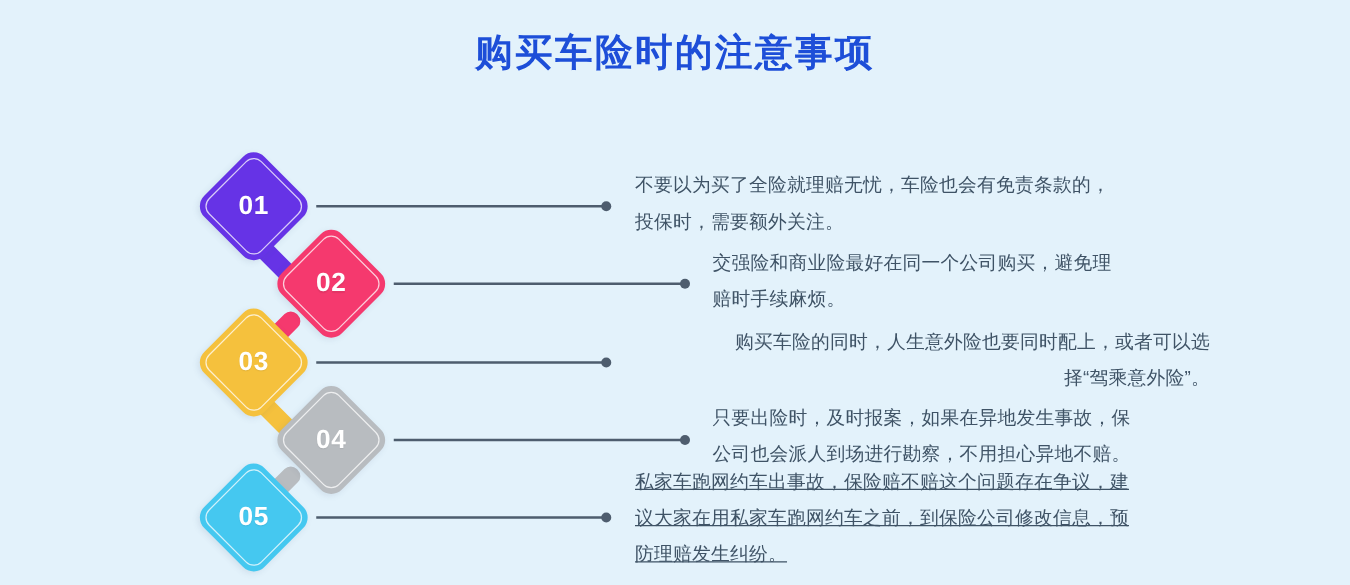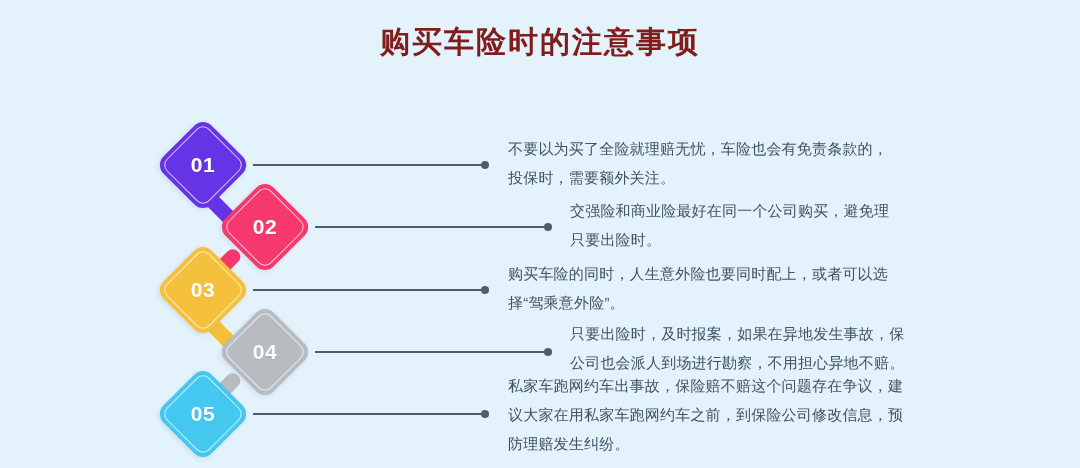--- a/index.html
+++ b/index.html
@@ -17,21 +17,21 @@
 
   
   #infographic-title {
     position: absolute;
     top: 22px;
     left: 0;
     width: 1080px;
     text-align: center;
     font-size: 30px;
     font-weight: bold;
-    color: #7f1d1d;
+    color: #1d4ed8;
     letter-spacing: 2px;
     white-space: nowrap;
   }
 
   
   #infographic-stage {
     position: absolute;
     top: 0;
     left: 0;
     width: 1080px;
@@ -127,40 +127,40 @@
   <div class="leader-dot" style="left:481px; top:161px;"></div>
   <div class="item-text" style="left:508px; top:134px; width:460px;">不要以为买了全险就理赔无忧，车险也会有免责条款的，
 投保时，需要额外关注。</div>
 
   <div class="diamond" style="left:231px; top:193px; background:#f5396e;">
     <span class="diamond-label">02</span>
   </div>
   <div class="leader-line" style="left:315px; top:226px; width:233px;"></div>
   <div class="leader-dot" style="left:544px; top:223px;"></div>
   <div class="item-text" style="left:570px; top:196px; width:400px;">交强险和商业险最好在同一个公司购买，避免理
-只要出险时。</div>
+赔时手续麻烦。</div>
 
   <div class="diamond" style="left:169px; top:256px; background:#f5c13d;">
     <span class="diamond-label">03</span>
   </div>
   <div class="leader-line" style="left:253px; top:289px; width:232px;"></div>
   <div class="leader-dot" style="left:481px; top:286px;"></div>
-  <div class="item-text" style="left:508px; top:259px; width:460px;">购买车险的同时，人生意外险也要同时配上，或者可以选
+  <div class="item-text" style="left:508px; top:259px; width:460px;text-align:right;">购买车险的同时，人生意外险也要同时配上，或者可以选
 择“驾乘意外险”。</div>
 
   <div class="diamond" style="left:231px; top:318px; background:#b8bcc0;">
     <span class="diamond-label">04</span>
   </div>
   <div class="leader-line" style="left:315px; top:351px; width:233px;"></div>
   <div class="leader-dot" style="left:544px; top:348px;"></div>
   <div class="item-text" style="left:570px; top:321px; width:400px;font-family:Liberation Mono, monospace;">只要出险时，及时报案，如果在异地发生事故，保
 公司也会派人到场进行勘察，不用担心异地不赔。</div>
 
   <div class="diamond" style="left:169px; top:380px; background:#45c8f0;">
     <span class="diamond-label">05</span>
   </div>
   <div class="leader-line" style="left:253px; top:413px; width:232px;"></div>
   <div class="leader-dot" style="left:481px; top:410px;"></div>
-  <div class="item-text" style="left:508px; top:371px; width:460px;">私家车跑网约车出事故，保险赔不赔这个问题存在争议，建
+  <div class="item-text" style="left:508px; top:371px; width:460px;text-decoration:underline;">私家车跑网约车出事故，保险赔不赔这个问题存在争议，建
 议大家在用私家车跑网约车之前，到保险公司修改信息，预
 防理赔发生纠纷。</div>
 
 </div>
 
 </body></html>

